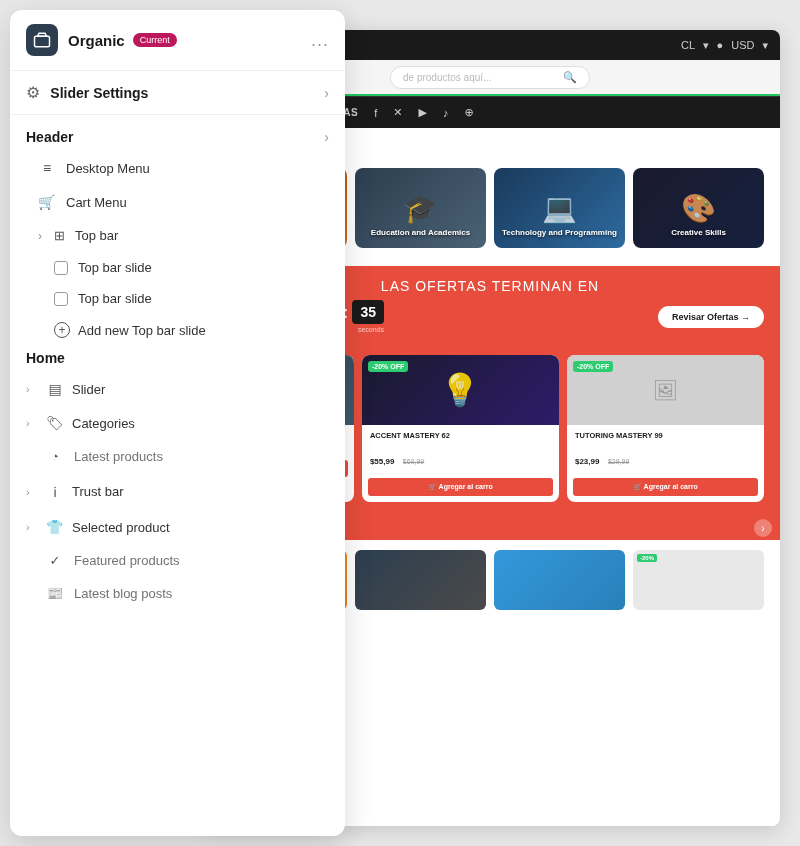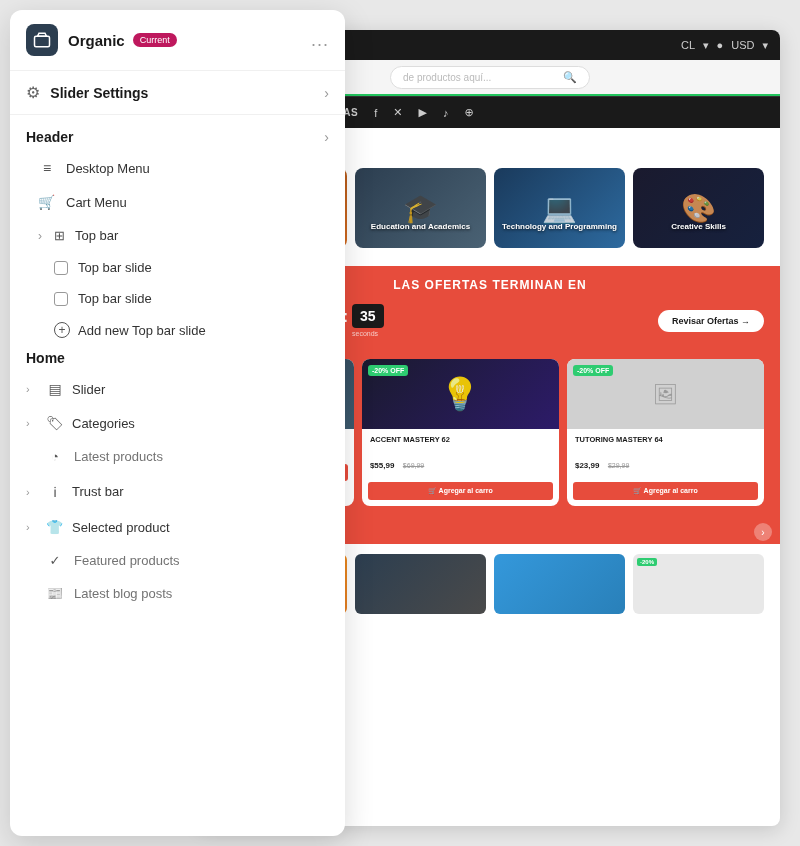--- a/index.html
+++ b/index.html
@@ -120,54 +120,54 @@
       position: relative;
       min-width: 0;
     }
     .cat-bg-1 { background: linear-gradient(135deg, #8B4513 0%, #D2691E 100%); }
     .cat-bg-2 { background: linear-gradient(135deg, #2c3e50 0%, #4a6274 100%); }
     .cat-bg-3 { background: linear-gradient(135deg, #1a3a5c 0%, #2d6a9f 100%); }
     .cat-bg-4 { background: linear-gradient(135deg, #1a1a2e 0%, #16213e 100%); }
 
     .cat-label {
       position: absolute;
-      bottom: 17px;
+      bottom: 11px;
       left: 0; right: 0;
       text-align: center;
       color: white;
       font-size: 8px;
       font-weight: 600;
       text-shadow: 0 1px 3px rgba(0,0,0,0.8);
     }
 
     
     .preview-promo-banner {
       background: #e74c3c;
       padding: 12px 16px;
       text-align: center;
     }
     .promo-title {
       color: white;
-      font-size: 12px;
+      font-size: 14px;
       letter-spacing: 1px;
-      margin-bottom: 12px;
-      font-weight: 700;
+      margin-bottom: 6px;
+      font-weight: 400;
     }
     .countdown-row {
       display: flex;
       align-items: center;
       justify-content: space-between;
     }
     .countdown {
       display: flex;
       align-items: center;
       gap: 4px;
     }
     .countdown-unit {
-      text-align: left;
+      text-align: right;
     }
     .countdown-num {
       background: #1a1a1a;
       color: white;
       font-size: 14px;
       font-weight: 700;
       padding: 4px 8px;
       border-radius: 4px;
       min-width: 32px;
       display: block;
@@ -737,21 +737,21 @@
           <button class="add-to-cart-btn">🛒 Agregar al carro</button>
         </div>
       </div>
 
       <div class="product-card">
         <div class="product-card-img gray">
           <span class="badge-off">-20% OFF</span>
           <div class="img-placeholder">🖼</div>
         </div>
         <div class="product-card-body">
-          <div class="product-name">TUTORING MASTERY 64</div>
+          <div class="product-name">TUTORING MASTERY 99</div>
           <span class="product-price">$23,99</span>
           <span class="product-price-old">$29,99</span>
         </div>
         <div style="padding:0 6px 6px;">
           <button class="add-to-cart-btn">🛒 Agregar al carro</button>
         </div>
       </div>
     </div>
 
     <div class="preview-nav-arrow">

